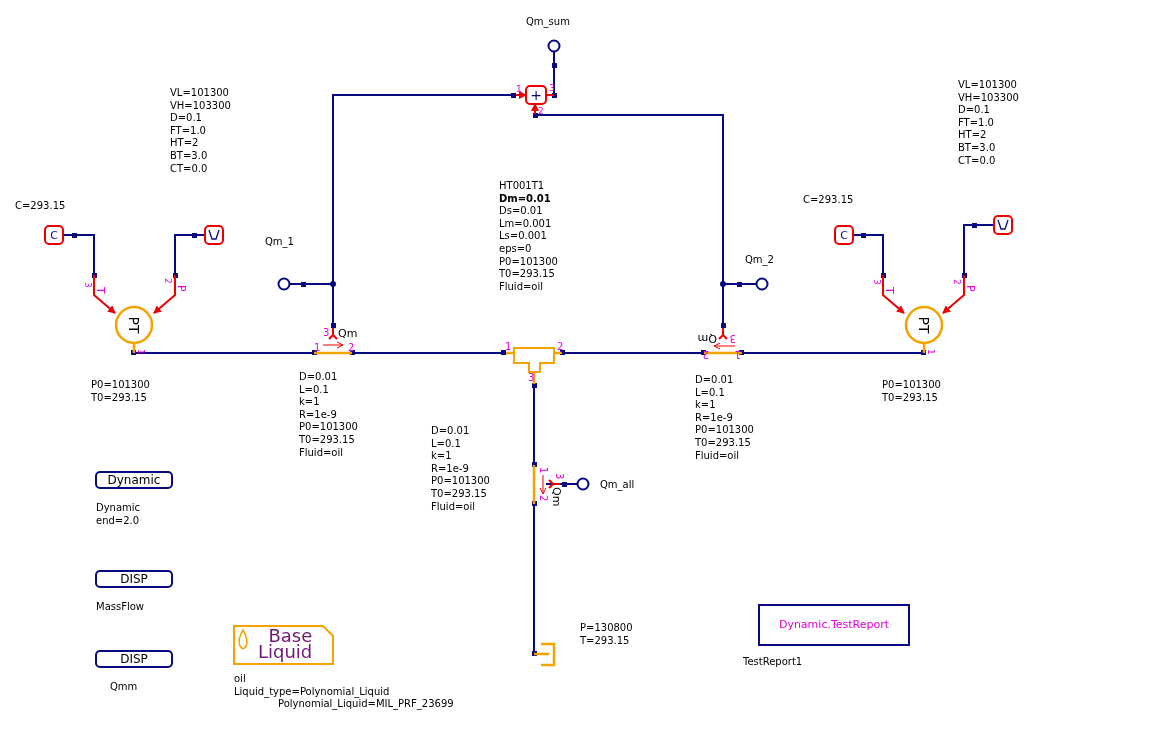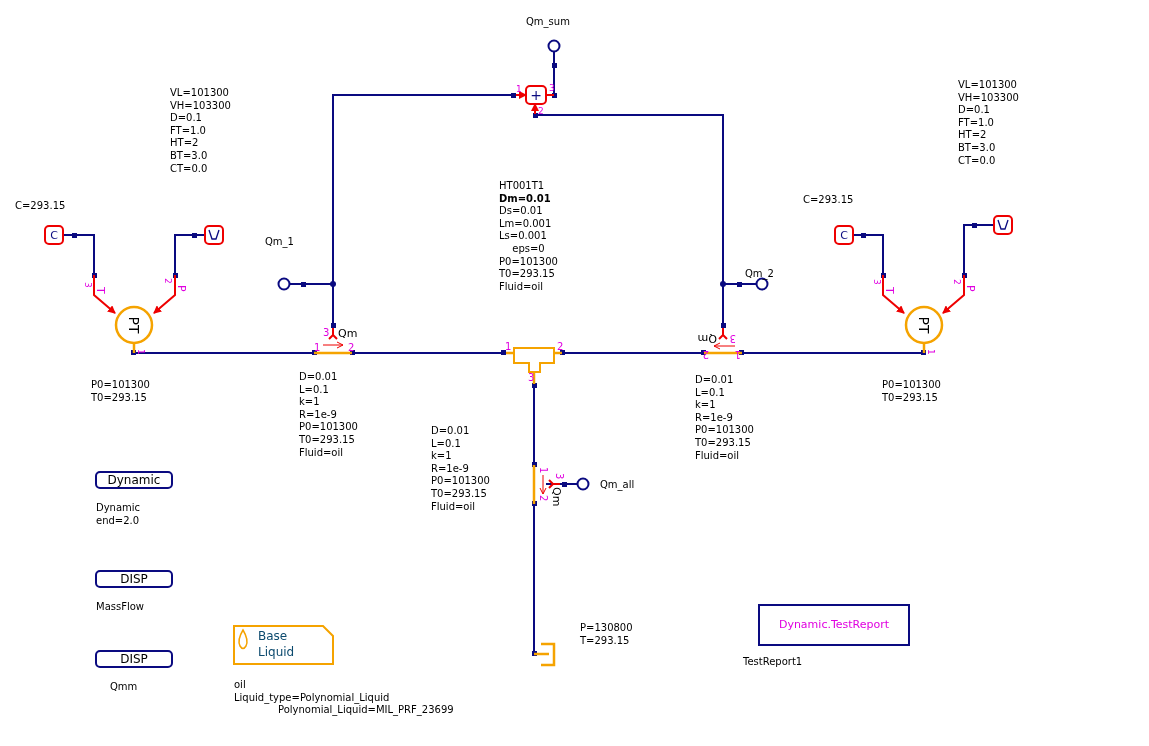--- a/index.html
+++ b/index.html
@@ -1,21 +1,21 @@
 <!DOCTYPE html>
 <html><head>
 <meta charset="utf-8">
 <style>
   html,body{margin:0;padding:0;background:#fff;}
   body{width:1149px;height:746px;position:relative;overflow:hidden;font-family:"DejaVu Sans",sans-serif;}
   svg{position:absolute;left:0;top:0;}
   .lbl{position:absolute;font-size:10px;line-height:12.6px;color:#000;white-space:pre;font-family:"DejaVu Sans",sans-serif;}
   .btnbox{position:absolute;border:2px solid #0a0a80;border-radius:5px;box-sizing:border-box;font-size:12px;text-align:center;line-height:14px;color:#000;background:#fff;cursor:pointer;}
   .report{position:absolute;border:2px solid #0a0a80;box-sizing:border-box;color:#e000e0;font-size:11px;text-align:center;line-height:38px;cursor:pointer;}
-  .liqtxt{position:absolute;left:258px;top:628px;color:#0c4a6e;font-size:12px;line-height:16px;}
+  .liqtxt{position:absolute;left:258px;top:628px;color:#701a75;font-size:18px;line-height:16px;text-align:right;}
 </style>
 </head>
 <body>
 
 <svg width="1149" height="746">
   <defs>
     <marker id="arr" markerWidth="8" markerHeight="8" refX="7" refY="4" orient="auto" markerUnits="userSpaceOnUse">
       <path d="M0,0 L8,4 L0,8 z" fill="#ee0000"></path>
     </marker>
   </defs>
@@ -190,21 +190,21 @@
   </g>
 
   <g>
     <path d="M234,626 L323,626 L333,636 L333,664 L234,664 Z" fill="#fff" stroke="#f5a300" stroke-width="2"></path>
     <path d="M243,630 Q237,640 240,646 Q243,651 246,646 Q249,640 243,630 Z" fill="none" stroke="#f5a300" stroke-width="1.5"></path>
   </g>
 </svg>
 
 <div class="lbl" style="left:526px;top:16px;">Qm_sum</div>
 <div class="lbl" style="left:265px;top:236px;">Qm_1</div>
-<div class="lbl" style="left:745px;top:268px;">Qm_2</div>
+<div class="lbl" style="left:745px;top:254px;">Qm_2</div>
 <div class="lbl" style="left:600px;top:479px;">Qm_all</div>
 
 <div style="position:absolute;left:170px;top:87px;">
   <div class="lbl" style="position:relative;">VL=101300</div>
   <div class="lbl" style="position:relative;">VH=103300</div>
   <div class="lbl" style="position:relative;">D=0.1</div>
   <div class="lbl" style="position:relative;">FT=1.0</div>
   <div class="lbl" style="position:relative;">HT=2</div>
   <div class="lbl" style="position:relative;">BT=3.0</div>
   <div class="lbl" style="position:relative;">CT=0.0</div>
@@ -221,21 +221,21 @@
   <div class="lbl" style="position:relative;">CT=0.0</div>
 </div>
 <div class="lbl" style="left:803px;top:194px;">C=293.15</div>
 
 <div style="position:absolute;left:499px;top:153px;margin-top:27px;">
   <div class="lbl" style="position:relative;">HT001T1</div>
   <div class="lbl" style="position:relative;font-weight:bold;">Dm=0.01</div>
   <div class="lbl" style="position:relative;">Ds=0.01</div>
   <div class="lbl" style="position:relative;">Lm=0.001</div>
   <div class="lbl" style="position:relative;">Ls=0.001</div>
-  <div class="lbl" style="position:relative;text-align:center;">eps=0</div>
+  <div class="lbl" style="position:relative;">eps=0</div>
   <div class="lbl" style="position:relative;">P0=101300</div>
   <div class="lbl" style="position:relative;">T0=293.15</div>
   <div class="lbl" style="position:relative;">Fluid=oil</div>
 </div>
 
 <div style="position:absolute;left:91px;top:379px;">
   <div class="lbl" style="position:relative;">P0=101300</div>
   <div class="lbl" style="position:relative;">T0=293.15</div>
 </div>
 
@@ -287,19 +287,19 @@
 <div class="btnbox" style="left:95px;top:570px;width:78px;height:18px;">DISP</div>
 <div class="lbl" style="left:96px;top:601px;">MassFlow</div>
 <div class="btnbox" style="left:95px;top:650px;width:78px;height:18px;">DISP</div>
 <div class="lbl" style="left:110px;top:681px;">Qmm</div>
 
 <div class="liqtxt">
   <div>Base</div>
   <div>Liquid</div>
 </div>
 <div style="position:absolute;left:234px;top:673px;">
-  <div class="lbl" style="position:relative;margin-top:6px;">oil</div>
+  <div class="lbl" style="position:relative;">oil</div>
   <div class="lbl" style="position:relative;">Liquid_type=Polynomial_Liquid</div>
   <div class="lbl" style="position:relative;margin-left:44px;">Polynomial_Liquid=MIL_PRF_23699</div>
 </div>
 
 <div class="report" style="left:758px;top:604px;width:152px;height:42px;">Dynamic.TestReport</div>
 <div class="lbl" style="left:743px;top:656px;">TestReport1</div>
 
 </body></html>

